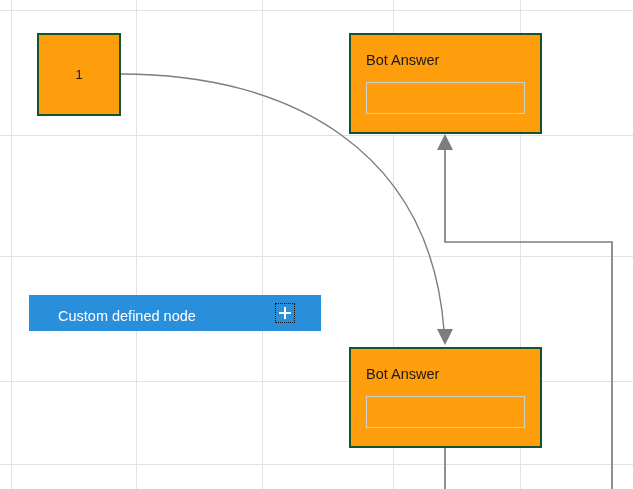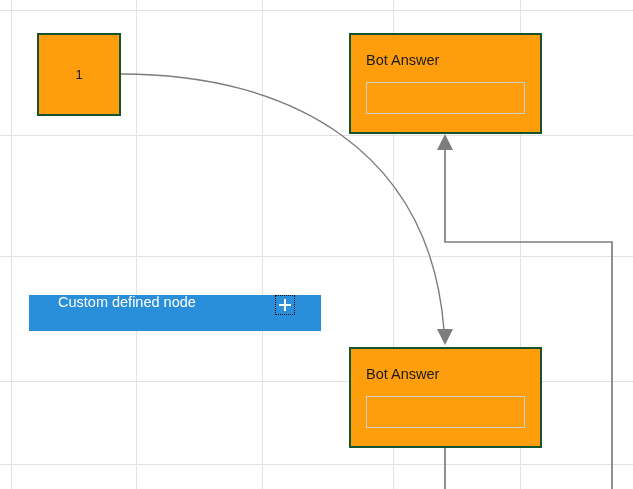--- a/index.html
+++ b/index.html
@@ -62,22 +62,22 @@
   .node-bot .node-slot {
     height: 32px;
     border: 1px solid #cfcfcf;
     background: transparent;
   }
   
   .palette-button {
     position: absolute;
     left: 29px; top: 295px; width: 292px; height: 36px;
     background: #2A8FDB;
-    display: flex; align-items: flex-start;
-    padding: 0 0 0 29px;
+    display: flex; align-items: flex-end;
+    padding: 0 0 8px 29px;
     cursor: pointer;
   }
   .palette-button .pb-label {
     flex: 1;
     font-size: 14.5px; color: #ffffff; line-height: 1;
     white-space: nowrap;
   }
   .palette-button .pb-add {
     width: 20px; height: 20px;
     margin-right: 26px;

